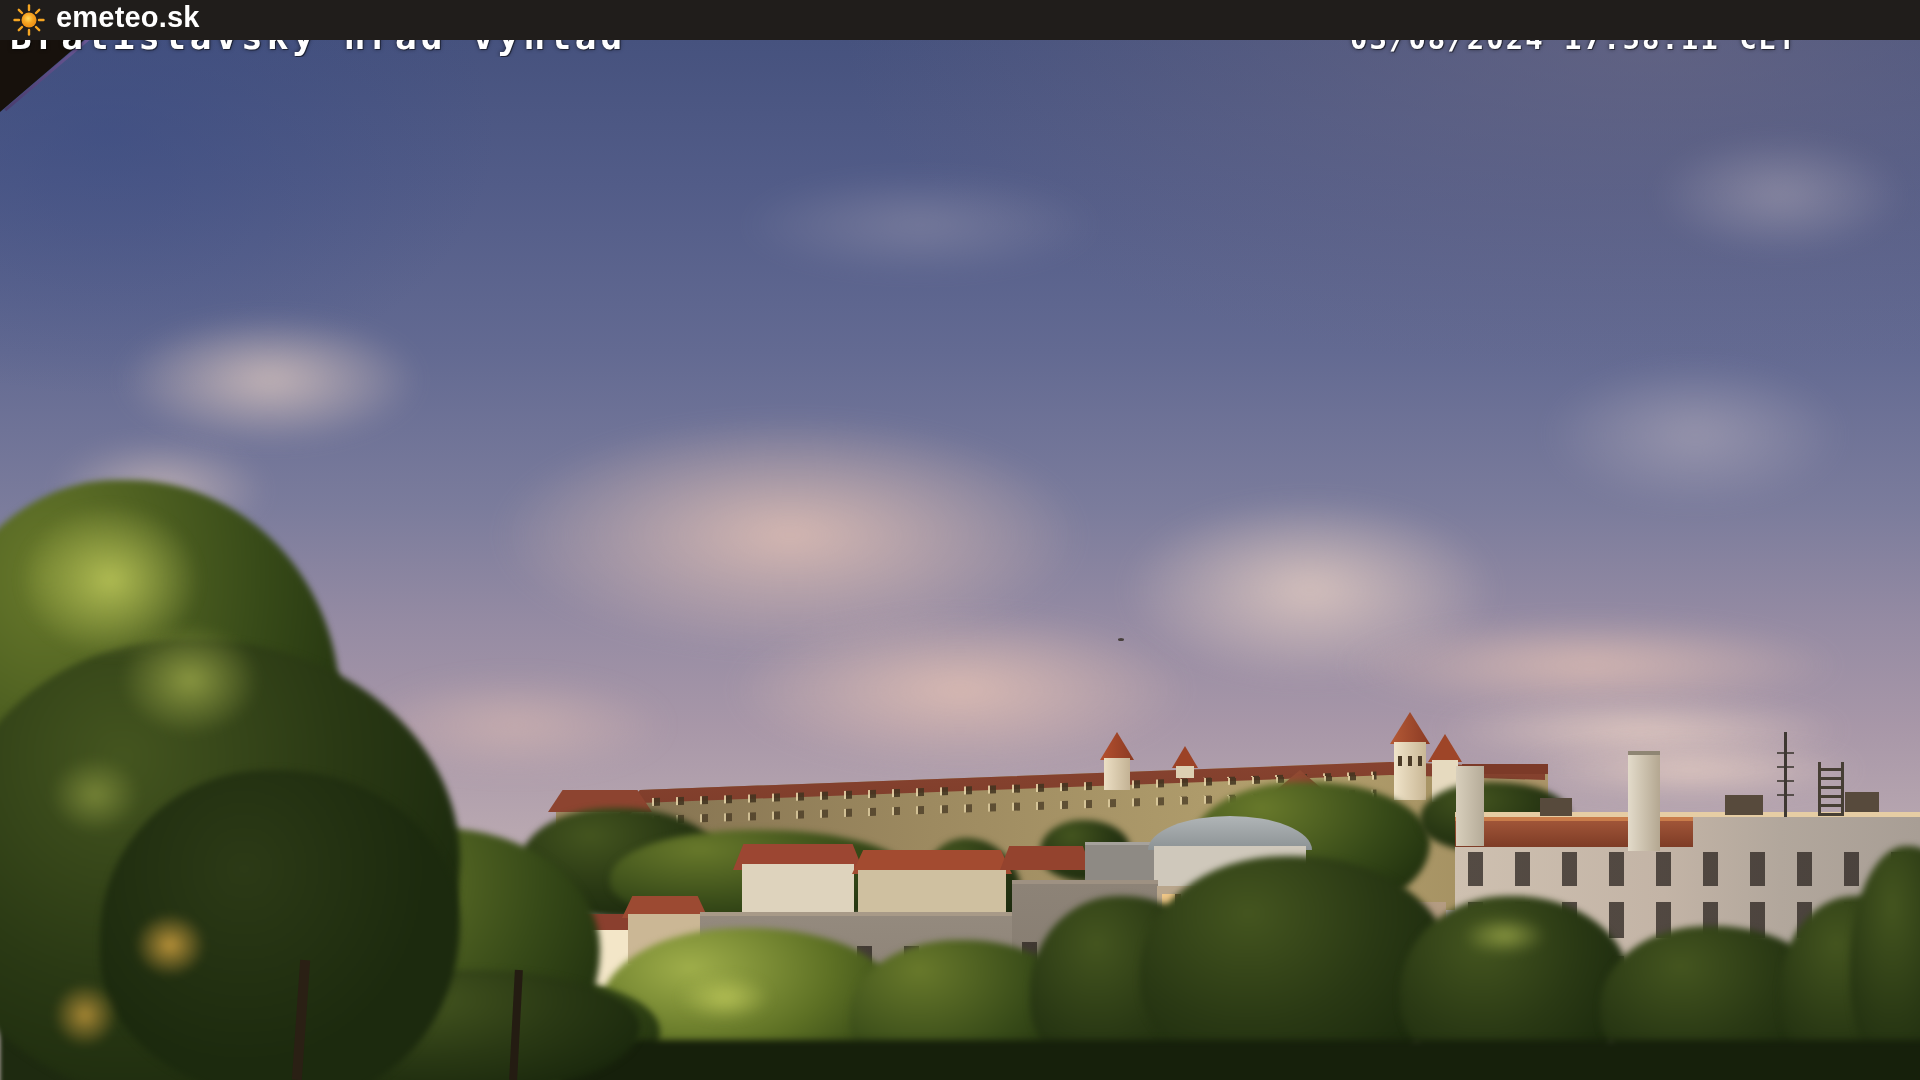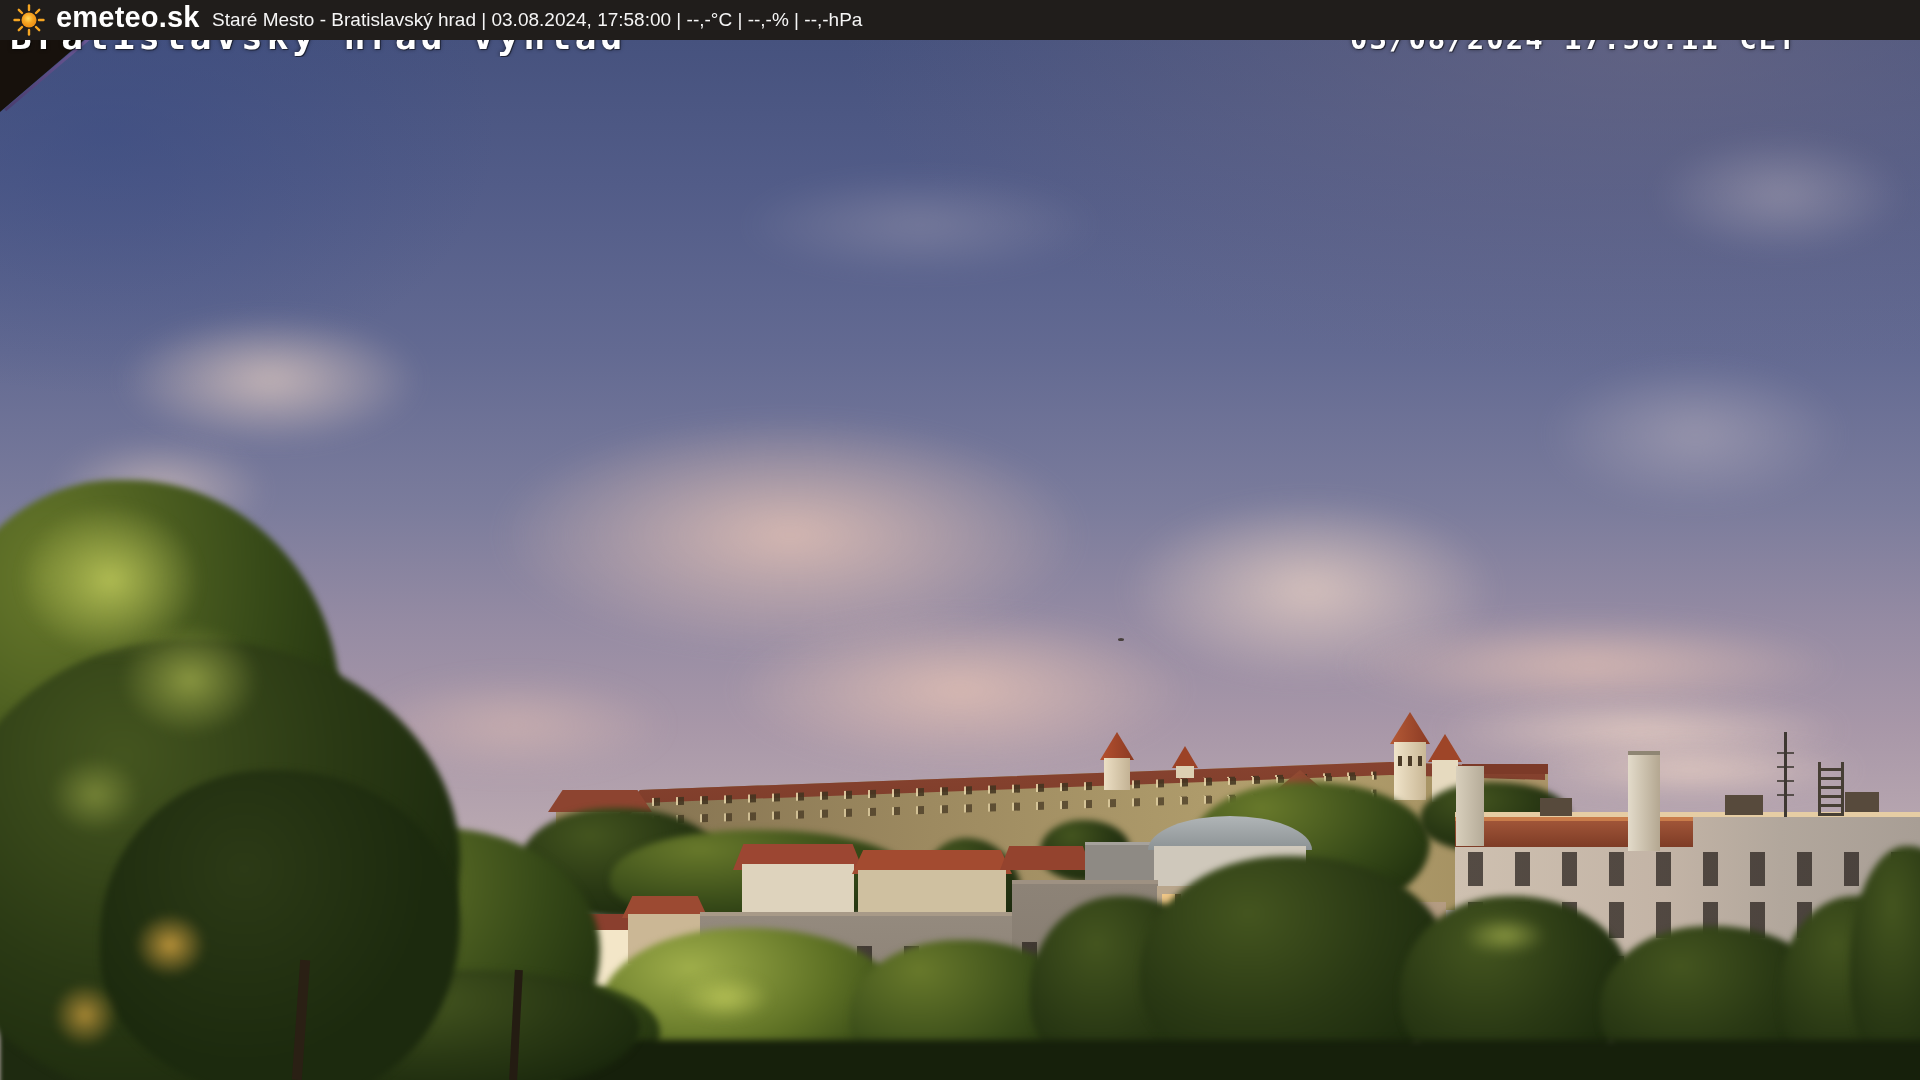--- a/index.html
+++ b/index.html
@@ -67,23 +67,20 @@
             <line x1="26" y1="16" x2="30.5" y2="16"></line>
           <line x1="5.8" y1="5.8" x2="9" y2="9"></line>
             <line x1="23" y1="23" x2="26.2" y2="26.2"></line>
           <line x1="5.8" y1="26.2" x2="9" y2="23"></line>
             <line x1="23" y1="9" x2="26.2" y2="5.8"></line>
         </g>
         <circle cx="16" cy="16" r="7.5" fill="url(#sg)"></circle>
       </svg>
     </span>
     <a class="brand">emeteo.sk</a>
-    <div class="station">
-      <span>Staré Mesto - Bratislavský hrad</span><span> | </span><span>03.08.2024, 17:58:00</span><span> | </span><span>--,-°C</span><span> | </span><span>--,-%</span><span> | </span><span>--,-hPa</span>
-    </div>
   </div>
 
   <div class="photo">
 
     <div class="tint" style="left:0;top:0;width:1920px;height:600px;background:radial-gradient(60% 80% at 86% 0%,rgba(116,110,134,.55),rgba(116,110,134,0) 70%);"></div>
     <div class="tint" style="left:0;top:0;width:900px;height:520px;background:radial-gradient(60% 70% at 12% 18%,rgba(56,74,130,.5),rgba(56,74,130,0) 72%);"></div>
 
     <div class="cloud" style="left:60px;top:250px;width:420px;height:180px;opacity:.75;"></div>
     <div class="cloud" style="left:10px;top:380px;width:300px;height:140px;opacity:.6;"></div>
     <div class="cloud pink" style="left:380px;top:330px;width:820px;height:330px;opacity:.92;"></div>

